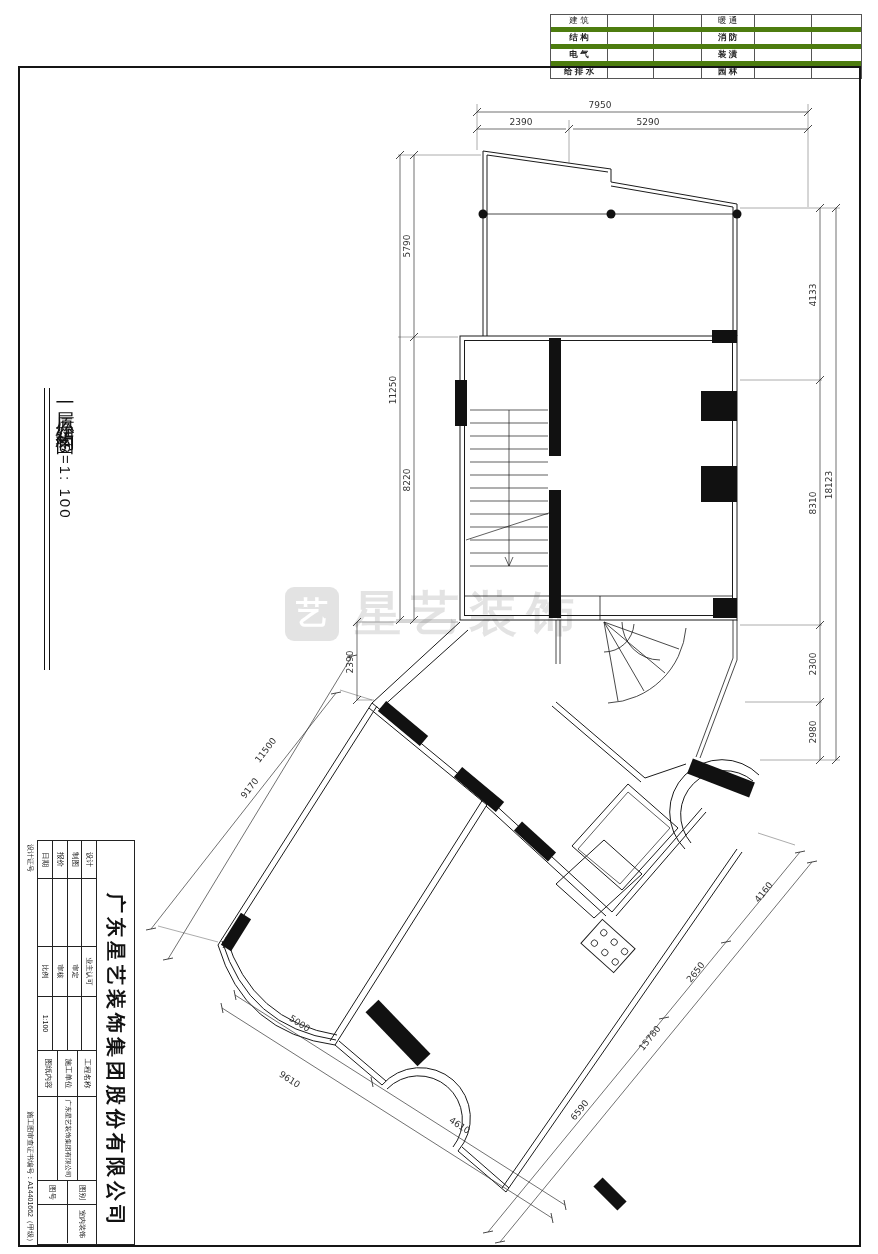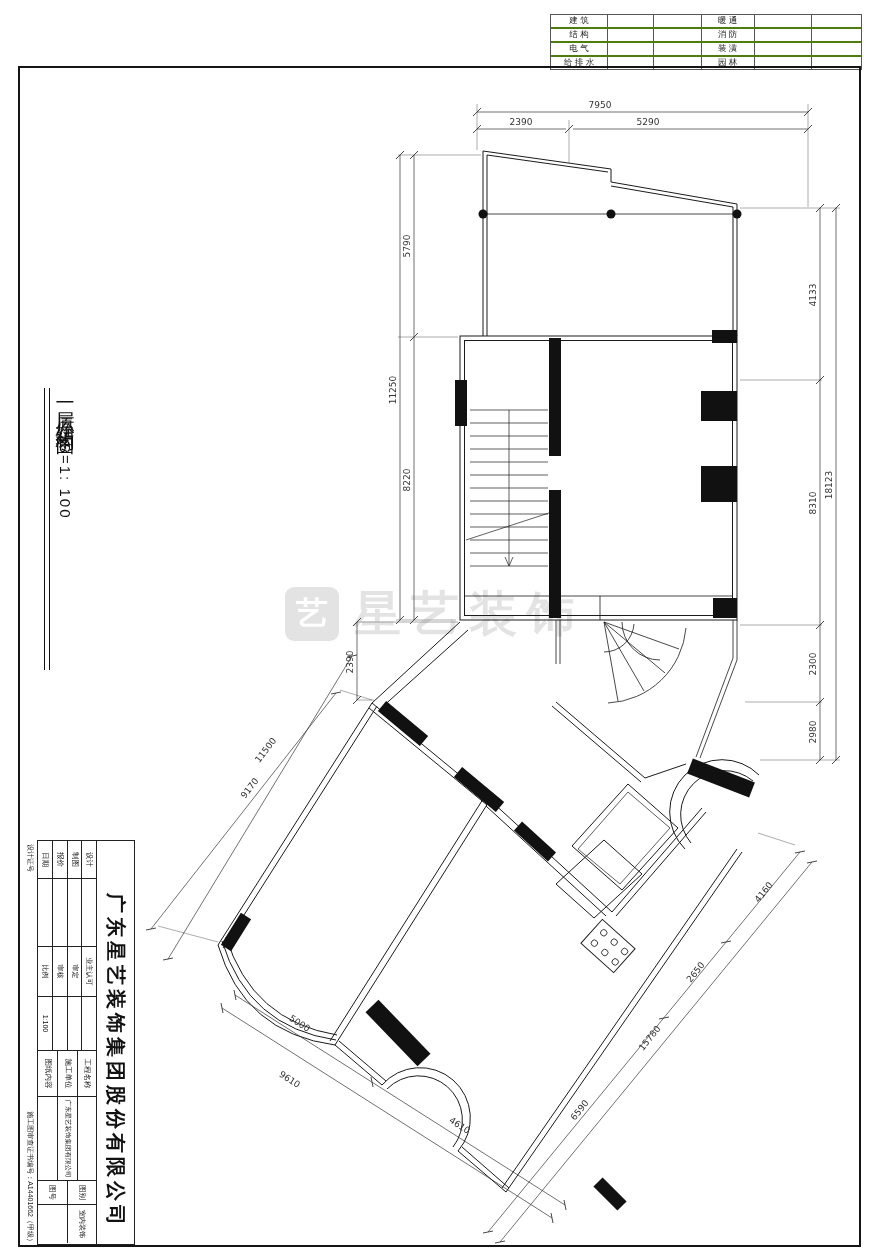--- a/index.html
+++ b/index.html
@@ -3,21 +3,21 @@
 <meta charset="utf-8">
 <style>
   html,body{margin:0;padding:0;background:#fff;}
   .sheet{position:relative;width:878px;height:1254px;background:#fff;overflow:hidden;
          font-family:"Liberation Sans",sans-serif;color:#111;}
   
   .border{position:absolute;left:18px;top:66px;width:839px;height:1177px;border:2.5px solid #151515;}
   
   .disc{position:absolute;left:550px;top:14px;width:310px;border:1px solid #555;background:#fff;}
   .dr{display:flex;height:12px;}
-  .dr + .dr{border-top:2px solid #4d7c0f;}
+  .dr + .dr{border-top:5px solid #4d7c0f;font-weight:bold;}
   .dc{border-right:1px solid #555;font-size:8.5px;line-height:11px;text-align:center;
       overflow:hidden;white-space:nowrap;color:#222;}
   .dc:last-child{border-right:none;}
   .c1{width:57px}.c2{width:46px}.c3{width:47px}.c4{width:53px}.c5{width:57px}.c6{width:50px}
   
   .vt-line{position:absolute;top:388px;height:282px;width:0;border-left:1.6px solid #111;}
   .vtitle{position:absolute;left:52px;top:392px;height:296px;writing-mode:vertical-rl;
           text-orientation:mixed;font-size:19px;letter-spacing:5px;font-weight:500;white-space:nowrap;}
   .vscale{margin-top:16px;font-size:15px;letter-spacing:2px;}
   

